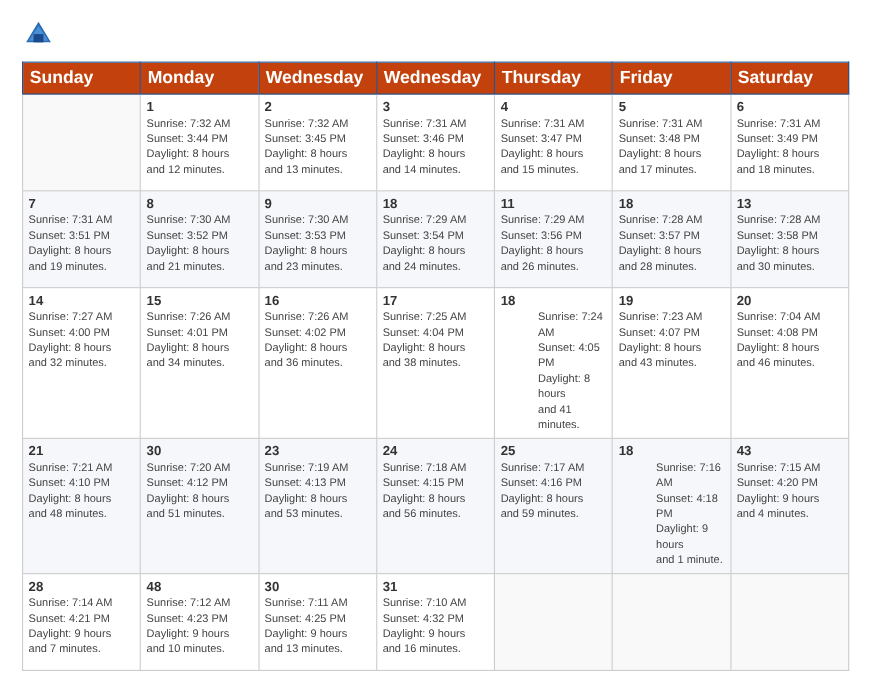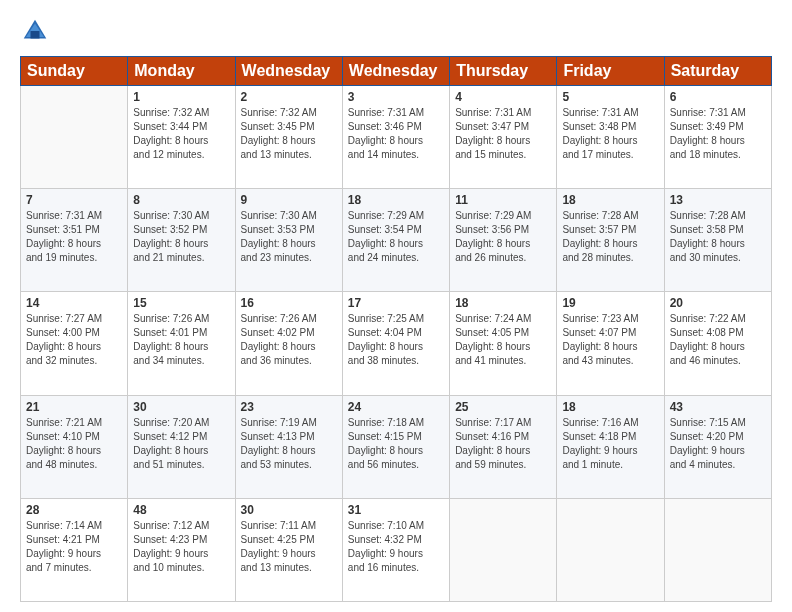--- a/index.html
+++ b/index.html
@@ -258,35 +258,35 @@
           </td>
           <td>
             <span class="day-number">17</span>
             <div class="day-info" style="white-space: pre-line;">Sunrise: 7:25 AM
 Sunset: 4:04 PM
 Daylight: 8 hours
 and 38 minutes.</div>
           </td>
           <td>
             <span class="day-number">18</span>
-            <div class="day-info" style="white-space: pre-line;">Sunrise: 7:24 AM
+            <div class="day-info" style="white-space: pre-line; margin-left: 34px;">Sunrise: 7:24 AM
 Sunset: 4:05 PM
 Daylight: 8 hours
 and 41 minutes.</div>
           </td>
           <td>
             <span class="day-number">19</span>
             <div class="day-info" style="white-space: pre-line;">Sunrise: 7:23 AM
 Sunset: 4:07 PM
 Daylight: 8 hours
 and 43 minutes.</div>
           </td>
           <td>
             <span class="day-number">20</span>
-            <div class="day-info" style="white-space: pre-line;">Sunrise: 7:22 AM
+            <div class="day-info" style="white-space: pre-line;">Sunrise: 7:04 AM
 Sunset: 4:08 PM
 Daylight: 8 hours
 and 46 minutes.</div>
           </td>
         </tr>
         <tr>
           <td>
             <span class="day-number">21</span>
             <div class="day-info" style="white-space: pre-line;">Sunrise: 7:21 AM
 Sunset: 4:10 PM
@@ -316,21 +316,21 @@
           </td>
           <td>
             <span class="day-number">25</span>
             <div class="day-info" style="white-space: pre-line;">Sunrise: 7:17 AM
 Sunset: 4:16 PM
 Daylight: 8 hours
 and 59 minutes.</div>
           </td>
           <td>
             <span class="day-number">18</span>
-            <div class="day-info" style="white-space: pre-line;">Sunrise: 7:16 AM
+            <div class="day-info" style="white-space: pre-line; margin-left: 34px;">Sunrise: 7:16 AM
 Sunset: 4:18 PM
 Daylight: 9 hours
 and 1 minute.</div>
           </td>
           <td>
             <span class="day-number">43</span>
             <div class="day-info" style="white-space: pre-line;">Sunrise: 7:15 AM
 Sunset: 4:20 PM
 Daylight: 9 hours
 and 4 minutes.</div>

